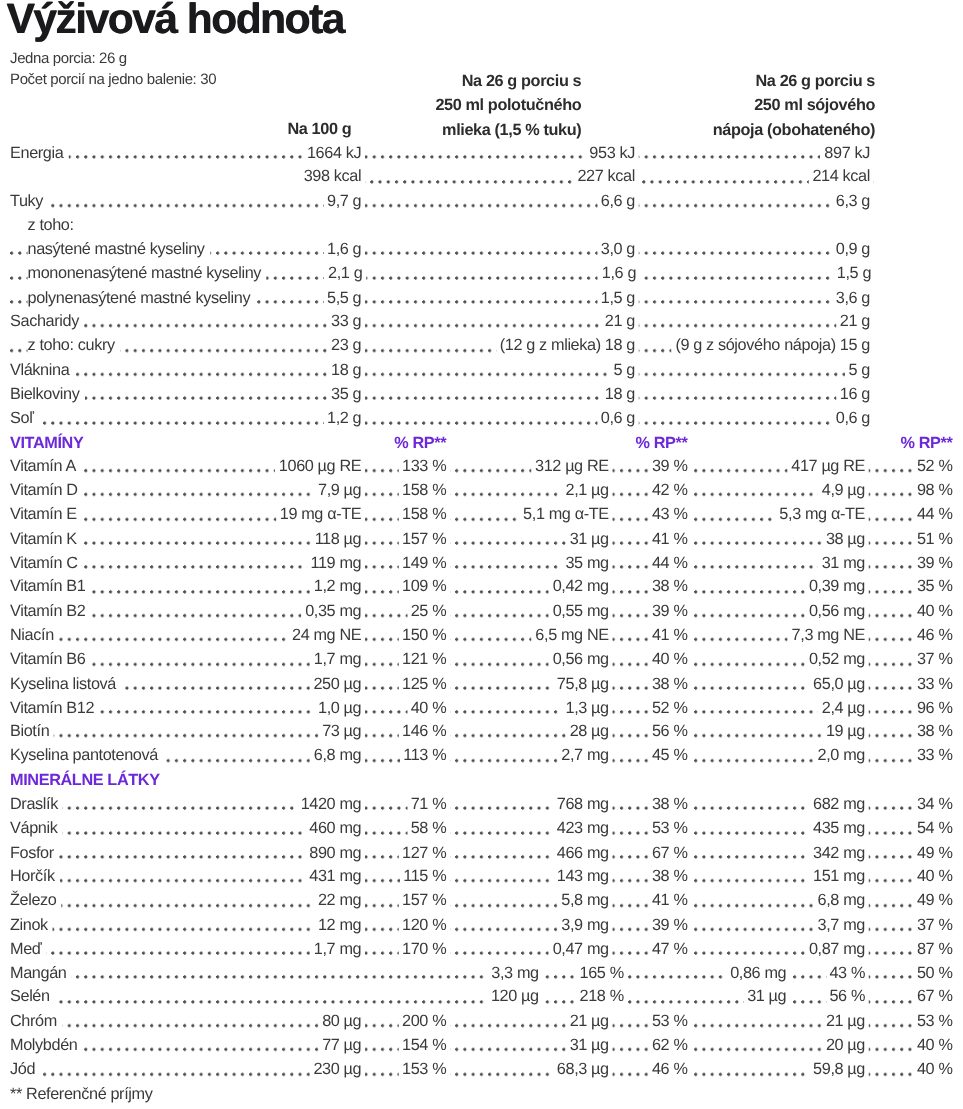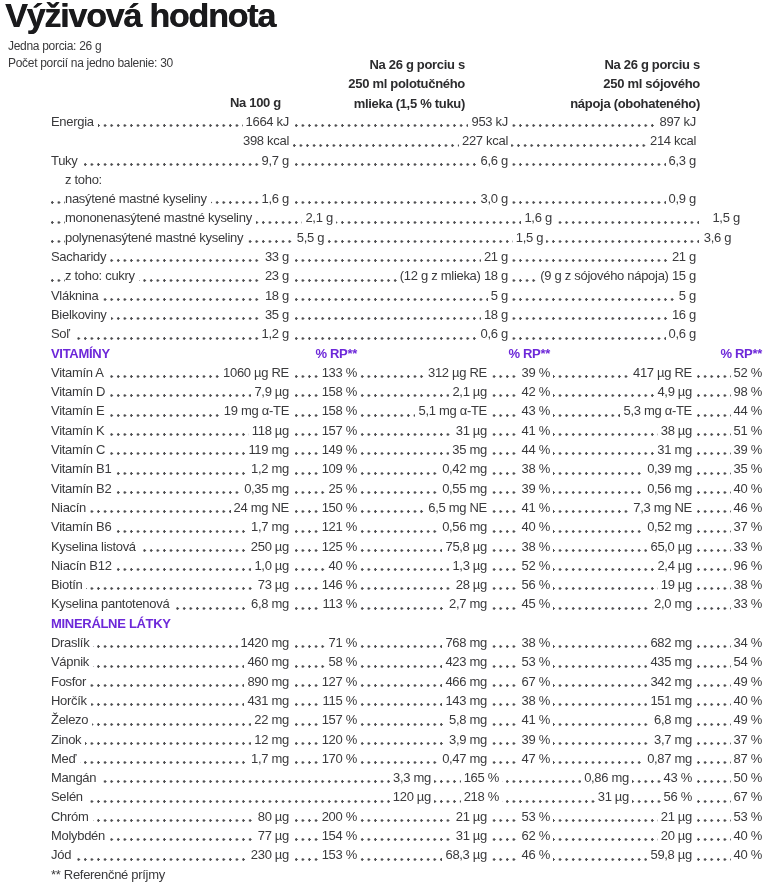--- a/index.html
+++ b/index.html
@@ -27,21 +27,21 @@
   .colh2{top:55px;right:305px;}
   .colh3{top:55px;right:70px;}
   .colh div{display:block;text-align:right;}
 
   
   .tbl{position:relative;}
   .row{
     position:relative;display:flex;align-items:baseline;
     height:19.3px;line-height:19.3px;font-size:13px;
     letter-spacing:-0.3px;white-space:nowrap;
-    padding-left:8px;padding-right:5px;margin-left:43px;
+    padding-left:8px;padding-right:5px;
   }
   .row.macro{padding-right:71px;}
   .lead{
     position:absolute;bottom:4px;left:8px;right:5px;height:3px;z-index:0;
     background-image:radial-gradient(circle at 1.3px 1.5px,#4d4d4f 1.02px,rgba(0,0,0,0) 1.45px);
     background-size:6.6px 3px;background-repeat:repeat-x;
   }
   .macro .lead{right:71px;}
   .lbl{position:relative;z-index:1;background:#fff;padding-right:4px;flex:none;}
   .lbl.ind{margin-left:14px;}
@@ -474,21 +474,21 @@
       </span>
       <span class="cell c-v3">
         <span>65,0 µg</span>
       </span>
       <span class="cell c-p3">
         <span>33 %</span>
       </span>
     </div>
     <div class="row detail">
       <i class="lead"></i>
-      <span class="lbl">Niacín B12</span>
+      <span class="lbl">Vitamín B12</span>
       <span class="sp"></span>
       <span class="cell c-v1">
         <span>1,0 µg</span>
       </span>
       <span class="cell c-p1">
         <span>40 %</span>
       </span>
       <span class="cell c-v2">
         <span>1,3 µg</span>
       </span>

